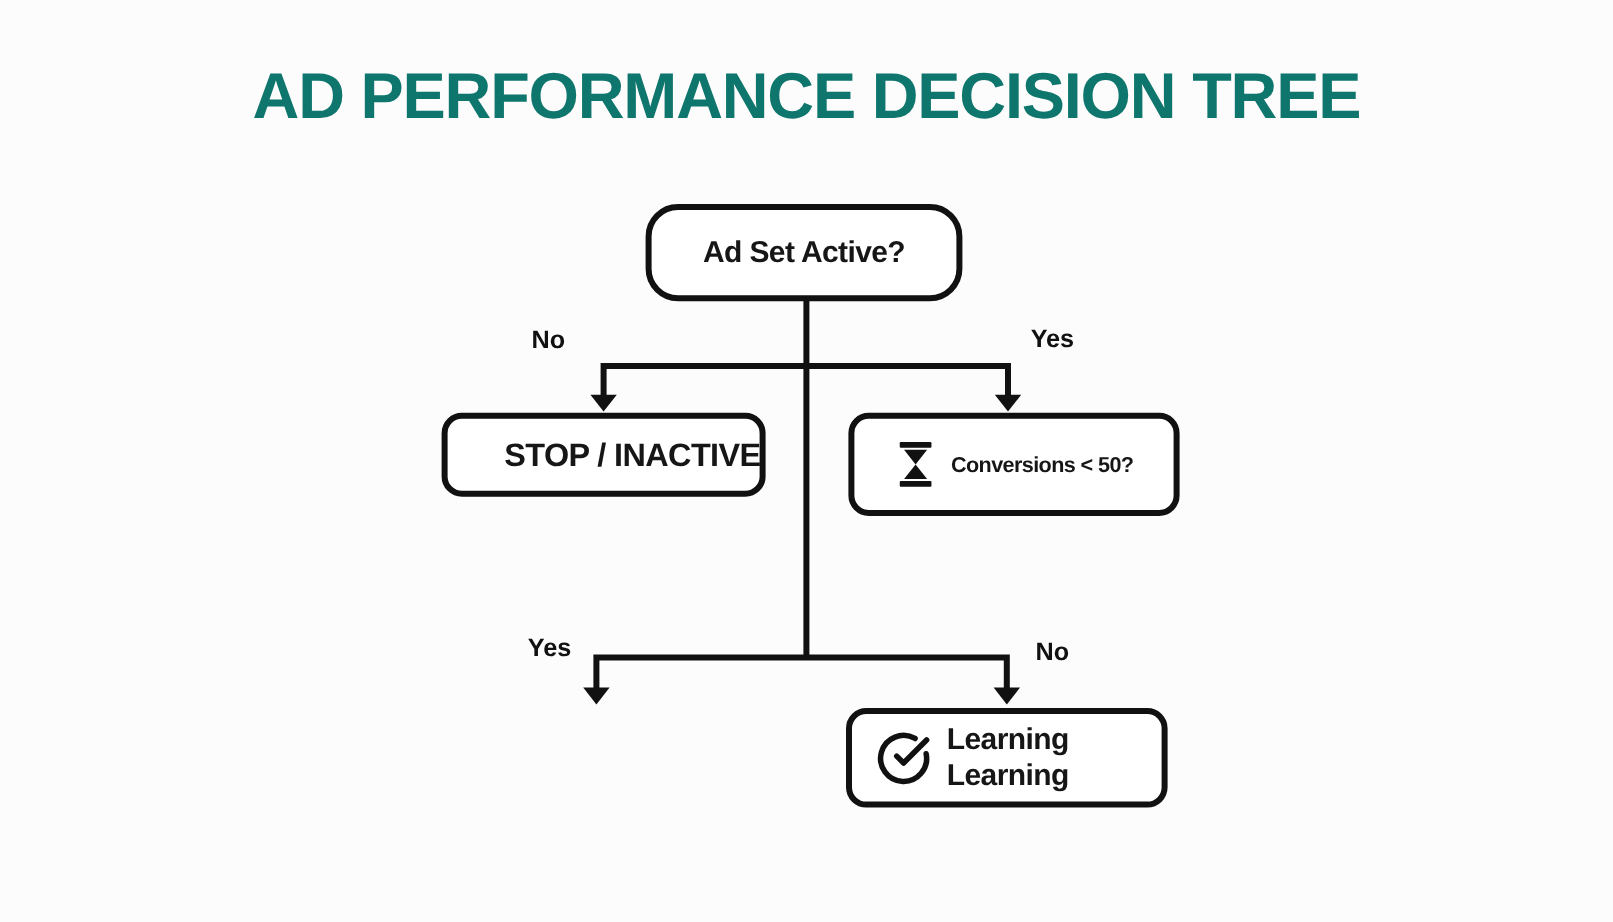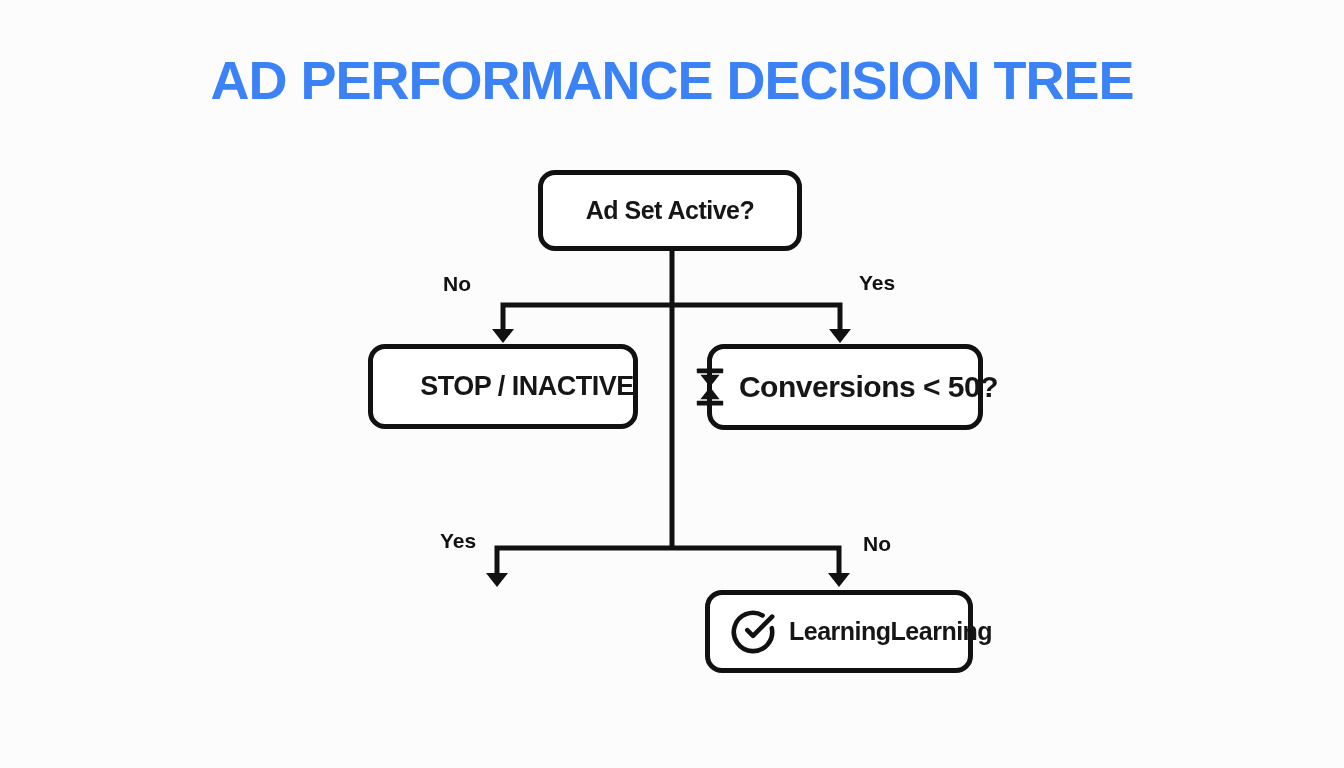--- a/index.html
+++ b/index.html
@@ -18,21 +18,21 @@
   .title {
     position: absolute;
     top: 46px;
     left: 0;
     width: 100%;
     text-align: center;
     font-size: 54px;
     font-weight: bold;
     letter-spacing: -1px;
     line-height: 68px;
-    color: #3b82f6;
+    color: #0f766e;
     white-space: nowrap;
   }
   svg.connectors {
     position: absolute;
     top: 0; left: 0;
     width: 1344px;
     height: 768px;
   }
   svg.connectors path.line {
     stroke: #111;
@@ -49,26 +49,26 @@
     display: flex;
     align-items: center;
     justify-content: center;
     font-weight: bold;
     font-size: 25px;
     letter-spacing: -0.5px;
     color: #161616;
     white-space: nowrap;
   }
   .node .icon { display: flex; align-items: center; flex: 0 0 auto; }
-  #node-root            { left: 538px; top: 170px; width: 264px; height: 81px; }
-  #node-stop            { left: 368px; top: 344px; width: 270px; height: 85px; font-size: 27px; padding-left: 48px; }
-  #node-conversions     { left: 707px; top: 344px; width: 276px; height: 86px; gap: 11px; font-size: 30px; }
+  #node-root            { left: 538px; top: 170px; width: 264px; height: 81px; border-radius: 27px; }
+  #node-stop            { left: 368px; top: 344px; width: 270px; height: 70px; font-size: 27px; padding-left: 48px; }
+  #node-conversions     { left: 707px; top: 344px; width: 276px; height: 86px; gap: 11px; font-size: 18px; }
   #node-learn-limited   { left: 372px; top: 590px; width: 266px; height: 83px; }
   #node-learn-complete  { left: 705px; top: 590px; width: 268px; height: 83px; justify-content: flex-start; padding-left: 20px; gap: 13px; }
-  #node-learn-complete .two-line { display: flex; flex-direction: row; line-height: 1.17; text-align: left; }
+  #node-learn-complete .two-line { display: flex; flex-direction: column; line-height: 1.17; text-align: left; }
   .edge-label {
     position: absolute;
     font-weight: bold;
     font-size: 21px;
     line-height: 38px;
     color: #111;
     text-align: center;
     white-space: nowrap;
   }
   #label-no-top    { left: 425px; top: 265px; width: 64px; }

